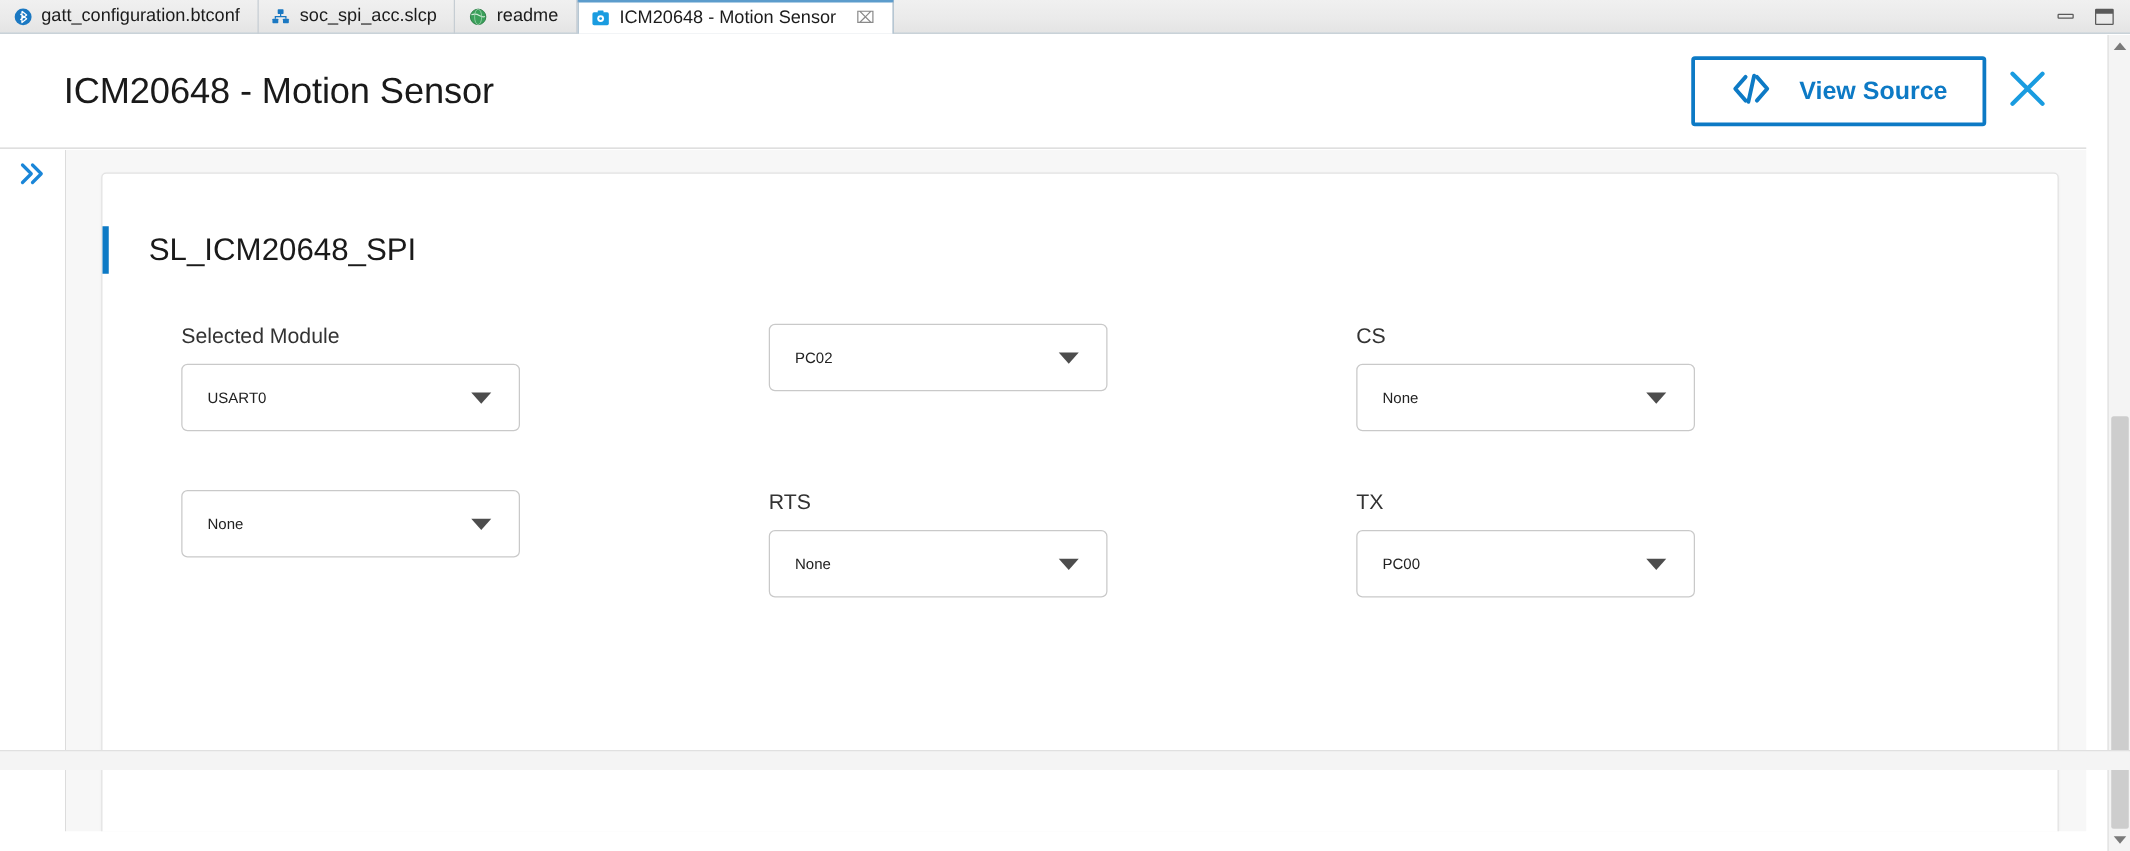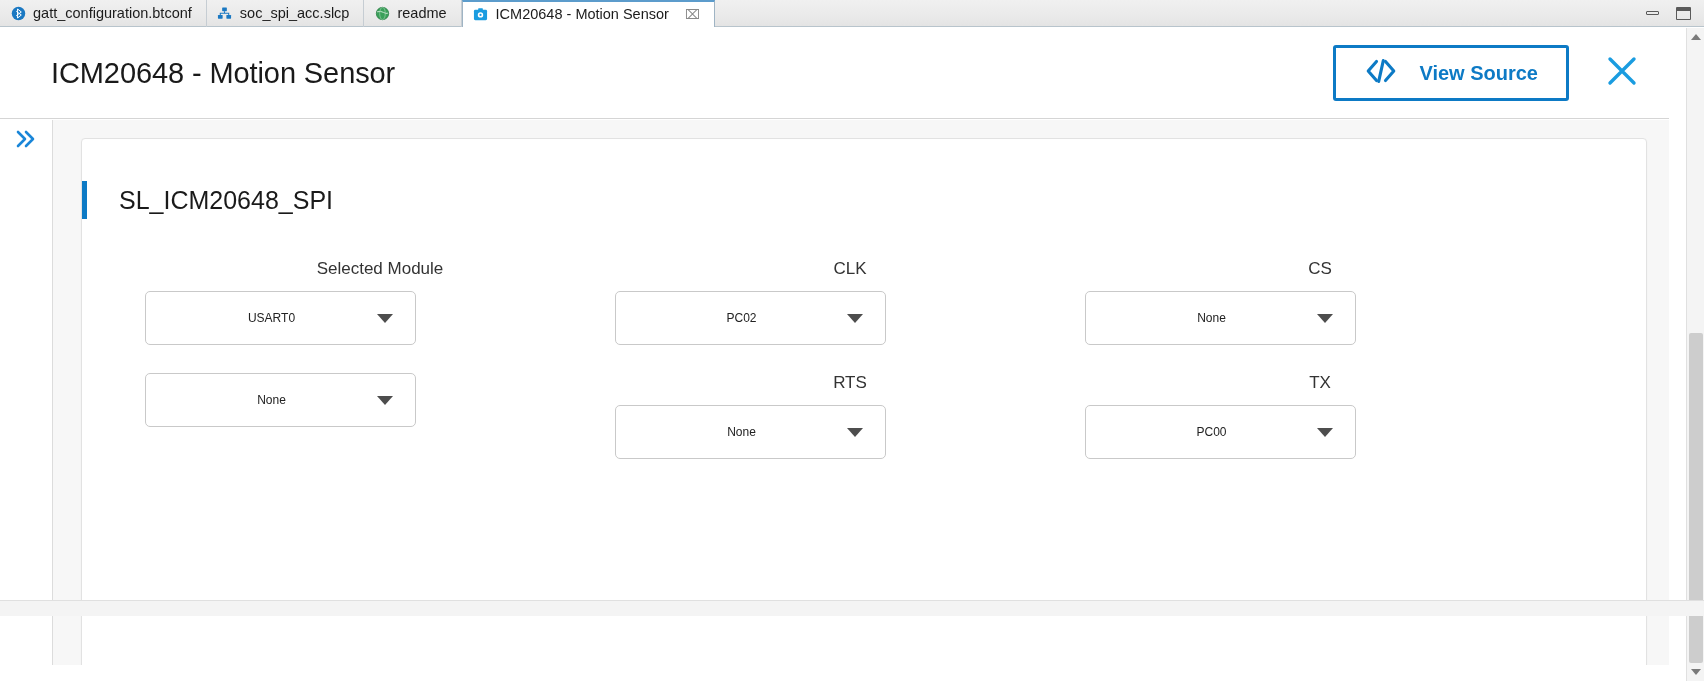--- a/index.html
+++ b/index.html
@@ -101,21 +101,21 @@
   .page-title {
     margin-left: 51px;
     font-size: 29px;
     color: #1a1a1a;
     letter-spacing: -0.1px;
   }
   .header-right {
     margin-left: auto;
     display: flex;
     align-items: center;
-    gap: 36px;
+    gap: 16px;
     padding-right: 30px;
   }
   .view-source-btn {
     display: flex;
     align-items: center;
     gap: 21px;
     height: 56px;
     padding: 0 28px;
     border: 3px solid #0d7ac5;
     border-radius: 3px;
@@ -180,22 +180,21 @@
   }
   .card-title {
     font-size: 25px;
     color: #1a1a1a;
   }
 
   .field-grid {
     display: grid;
     grid-template-columns: 470px 470px 470px;
     padding-left: 63px;
-    row-gap: 28px;
-    text-align: center;
+    row-gap: 47px;
   }
   .field { width: 100%; }
   .field-label {
     font-size: 17px;
     color: #333333;
     margin-bottom: 12px;
     display: block;
   }
   .select-box {
     width: 271px;
@@ -363,21 +362,20 @@
 
           <div class="field">
             <span class="field-label">Selected Module</span>
             <div class="select-box">
               <span class="select-value">USART0</span>
               <span class="caret"></span>
             </div>
           </div>
 
           <div class="field">
-            <span class="field-label">CLK</span>
             <div class="select-box">
               <span class="select-value">PC02</span>
               <span class="caret"></span>
             </div>
           </div>
 
           <div class="field">
             <span class="field-label">CS</span>
             <div class="select-box">
               <span class="select-value">None</span>

